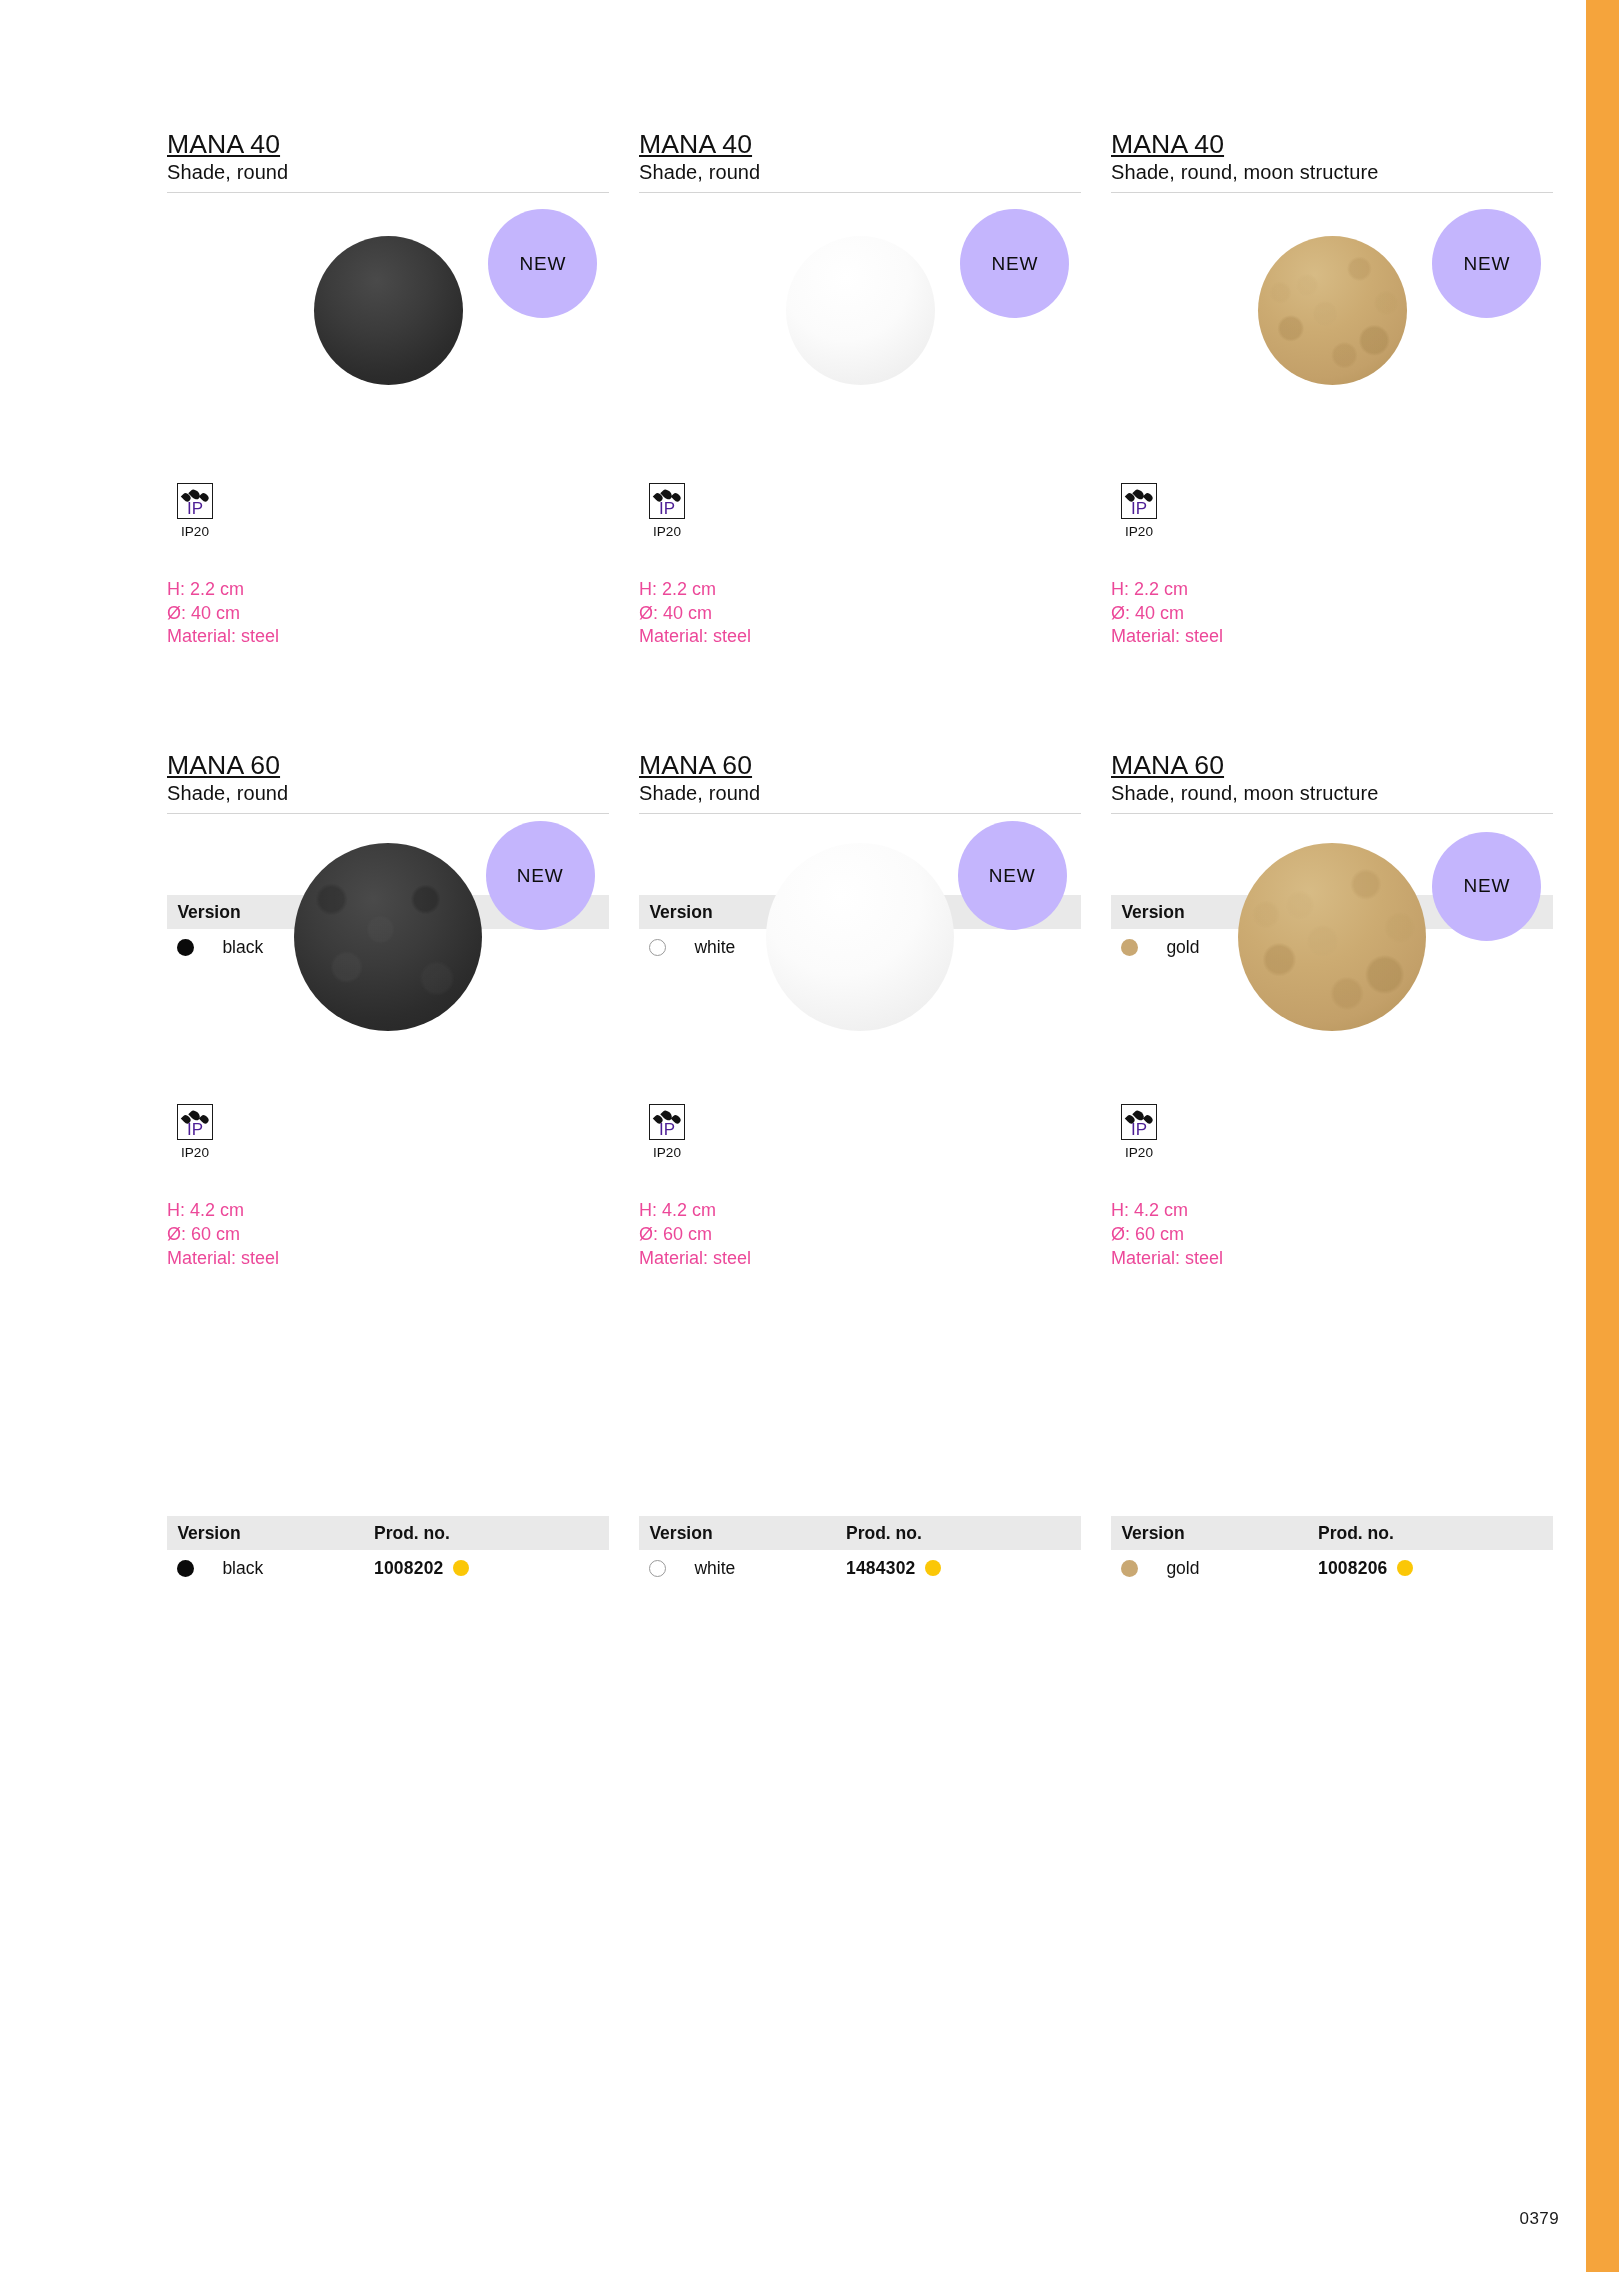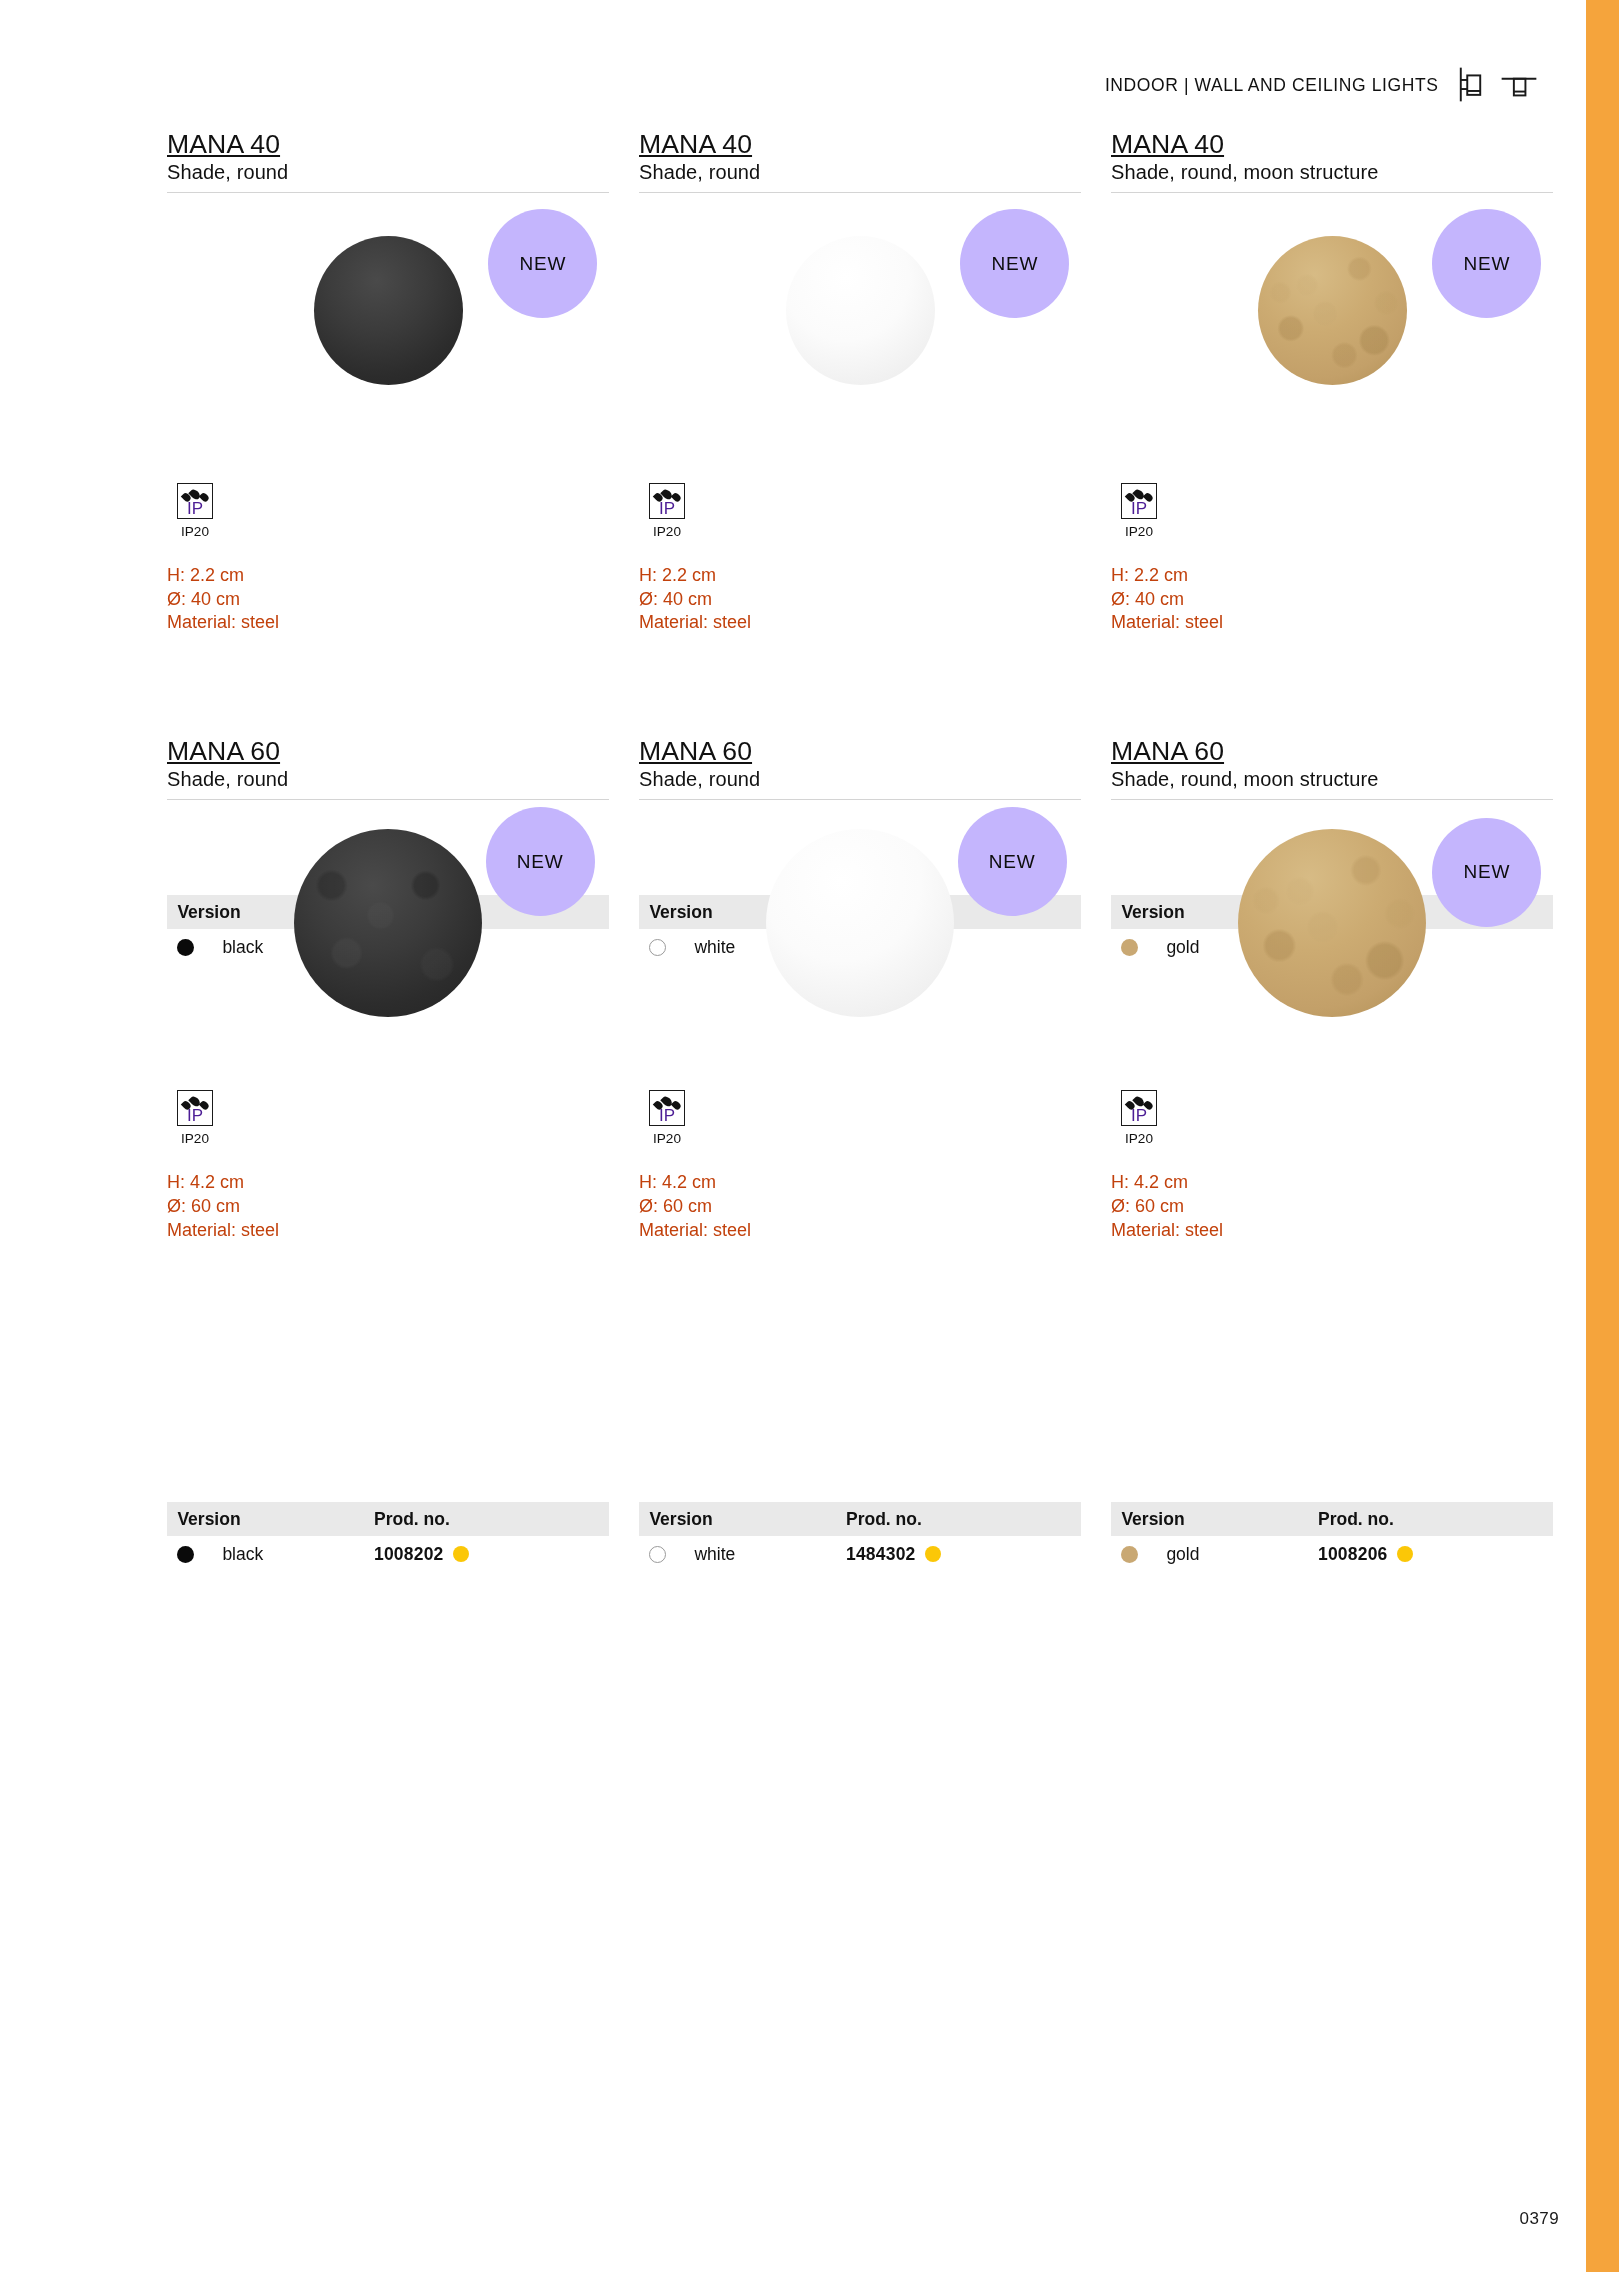--- a/index.html
+++ b/index.html
@@ -210,24 +210,24 @@
   }
   .ip-caption {
     font-size: 13.6px;
     margin-top: 5.2px;
     color: #111111;
     text-align: center;
   }
 
   
   .specs {
-    margin-top: 25px;
+    margin-top: 39px;
     font-size: 18px;
     line-height: 1.32;
-    color: #c2410c;
+    color: #ec4899;
   }
 
   
   .table {
     position: absolute;
     left: 0;
     width: 442px;
   }
   .card .table.t40 { top: 765px; }
   .card .table.t60 { top: 765px; }
@@ -301,37 +301,20 @@
     letter-spacing: 0.4px;
   }
 </style>
 </head>
 <body>
 
 <div class="page">
 
   <div class="edge-bar"></div>
 
-  <div class="page-header">
-    <div class="header-title">INDOOR | WALL AND CEILING LIGHTS</div>
-    <div class="header-icons">
-      <svg width="25" height="35" viewBox="0 0 38 54">
-        <line x1="4" y1="1" x2="4" y2="53" stroke="#1a1a1a" stroke-width="3"></line>
-        <line x1="4" y1="20" x2="14" y2="20" stroke="#1a1a1a" stroke-width="3"></line>
-        <line x1="4" y1="34" x2="14" y2="34" stroke="#1a1a1a" stroke-width="3"></line>
-        <rect x="14" y="13" width="20" height="30" fill="none" stroke="#1a1a1a" stroke-width="3"></rect>
-        <line x1="14" y1="37" x2="34" y2="37" stroke="#1a1a1a" stroke-width="3"></line>
-      </svg>
-      <svg width="36" height="26" viewBox="0 0 56 40">
-        <line x1="1" y1="4" x2="55" y2="4" stroke="#1a1a1a" stroke-width="3"></line>
-        <rect x="20" y="4" width="18" height="26" fill="none" stroke="#1a1a1a" stroke-width="3"></rect>
-        <line x1="20" y1="24" x2="38" y2="24" stroke="#1a1a1a" stroke-width="3"></line>
-      </svg>
-    </div>
-  </div>
 
   <div class="grid">
 
     <div class="card">
       <div class="card-title">MANA 40</div>
       <div class="card-subtitle">Shade, round</div>
       <div class="title-rule"></div>
 
       <div class="visual">
         <div class="disc s40 black"></div>

